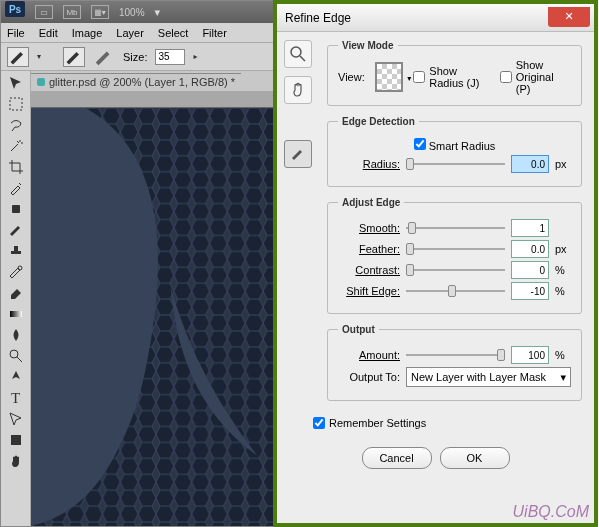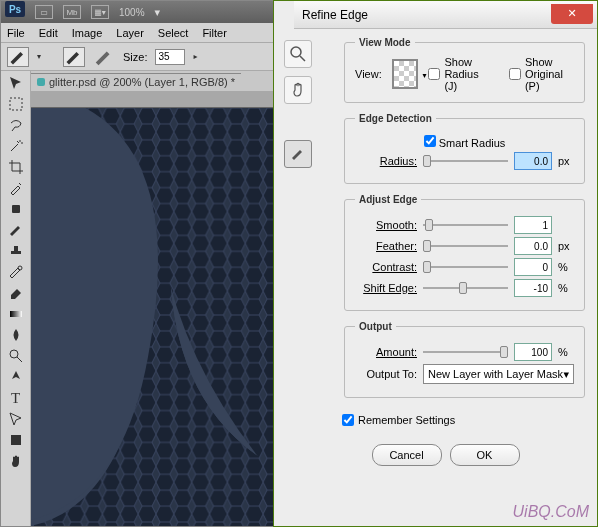--- a/index.html
+++ b/index.html
@@ -28,21 +28,21 @@
 .tool svg { width: 16px; height: 16px; }
 
 .ps-doc { flex: 1; background: #a8a8a8; display: flex; flex-direction: column; gap: 16px; }
 .doc-tab { height: 20px; background: #c8c8c8; display: flex; align-items: center; }
 .doc-tabitem { background: #c8c8c8; border-top: 1px solid #888; padding: 2px 6px; font-size: 10px; color: #333; display: flex; align-items: center; gap: 4px; }
 .doc-tabitem .dot { width: 8px; height: 8px; background: #4aa; border-radius: 2px; }
 .canvas { flex: 1; background: #374359; position: relative; overflow: hidden; border-top: 1px solid #666; }
 .canvas svg { width: 100%; height: 100%; }
 
 
-.dlg { position: absolute; left: 273px; top: 0; width: 325px; height: 527px; background: #ededed; border: 1px solid #4d7c0f; padding-left: 20px; }
+.dlg { position: absolute; left: 273px; top: 0; width: 325px; height: 527px; background: #ededed; border: 4px solid #4d7c0f; }
 .dlg-titlebar { height: 28px; background: linear-gradient(#fafafa,#e0e0e0); display: flex; align-items: center; padding-left: 8px; border-bottom: 1px solid #bbb; }
 .dlg-title { font-size: 12px; color: #000; flex: 1; }
 .dlg-close { width: 42px; height: 20px; background: #d44a3f; color: #fff; display: flex; align-items: center; justify-content: center; font-size: 12px; border-radius: 0 0 3px 3px; margin-right: 4px; margin-top: -2px; }
 
 .dlg-body { padding: 8px 12px; display: flex; flex-direction: column; gap: 10px; }
 
 fieldset { border: 1px solid #bbb; border-radius: 3px; padding: 8px 10px 10px 10px; position: relative; }
 legend { font-size: 10px; font-weight: bold; color: #333; padding: 0 4px; background: #ededed; }
 
 .row { display: flex; align-items: center; gap: 6px; margin: 3px 0; }
@@ -62,21 +62,21 @@
 
 .view-row { display: flex; align-items: center; gap: 10px; }
 .view-swatch { width: 38px; height: 30px; border: 2px solid #888; background: repeating-conic-gradient(#ccc 0 25%, #fff 0 50%) 0 0/10px 10px; position: relative; }
 .view-swatch .tri { position: absolute; right: -10px; top: 10px; font-size: 8px; }
 .view-opts { display: flex; flex-direction: row; gap: 19px; }
 .view-opts .chk { display: flex; align-items: center; gap: 4px; }
 
 .chk input { width: 12px; height: 12px; }
 .dropdown { flex: 1; height: 20px; border: 1px solid #888; background: #fff; font-size: 11px; padding: 0 4px; display: flex; align-items: center; justify-content: space-between; }
 
-.remember { display: flex; align-items: center; gap: 4px; margin-top: 6px; margin-left: 36px; }
+.remember { display: flex; align-items: center; gap: 4px; margin-top: 6px; margin-left: 24px; }
 .dlg-buttons { display: flex; justify-content: center; gap: 8px; margin-top: 8px; }
 .btn { width: 70px; height: 22px; border: 1px solid #888; background: linear-gradient(#fdfdfd,#e8e8e8); border-radius: 10px; display: flex; align-items: center; justify-content: center; font-size: 11px; }
 
 .fieldset-wrap { margin-left: 38px; }
 
 .watermark { position: absolute; right: 10px; bottom: 6px; font-size: 16px; color: #701a75; opacity: 0.55; font-style: italic; }
 </style>
 </head>
 <body>
 

